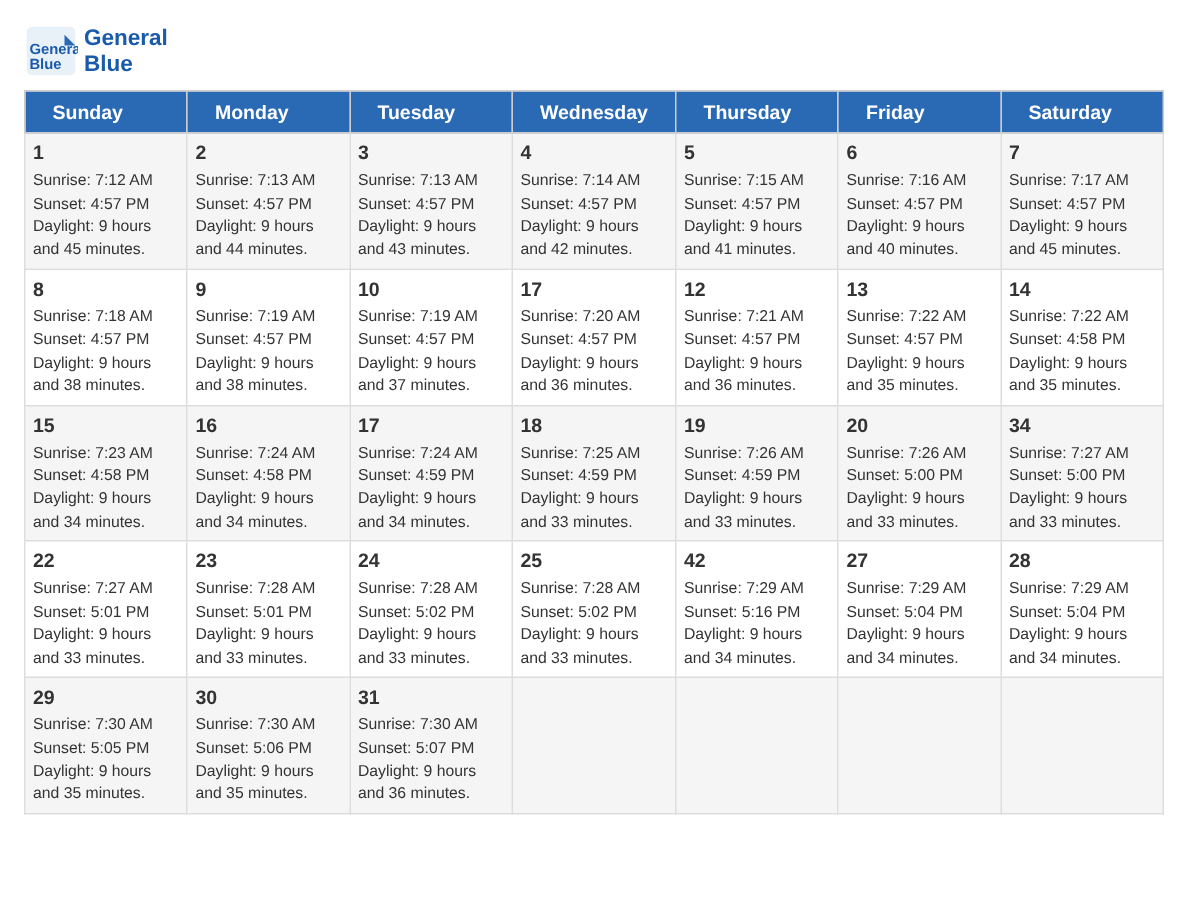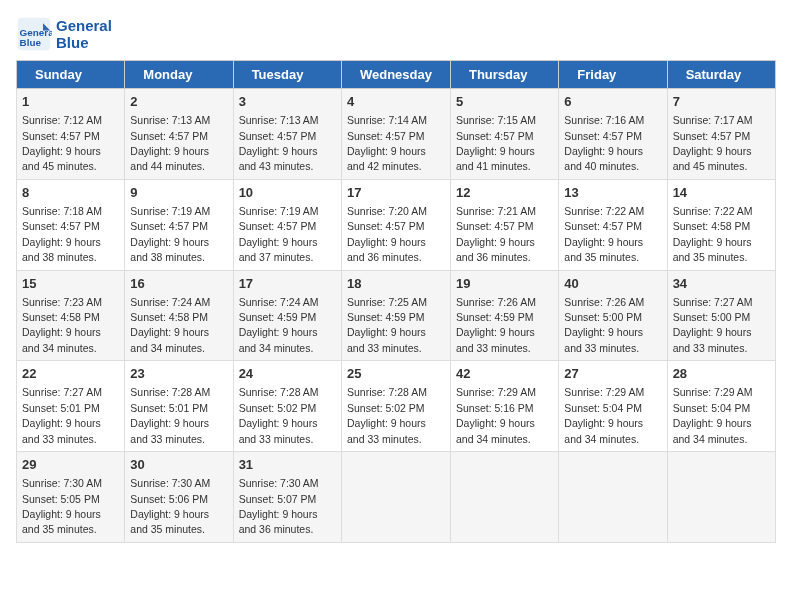--- a/index.html
+++ b/index.html
@@ -131,21 +131,21 @@
         <td><span class="day-num">12</span><span class="day-info">Sunrise: 7:21 AM</span><br><span class="day-info">Sunset: 4:57 PM</span><br><span class="day-info">Daylight: 9 hours and 36 minutes.</span></td>
         <td><span class="day-num">13</span><span class="day-info">Sunrise: 7:22 AM</span><br><span class="day-info">Sunset: 4:57 PM</span><br><span class="day-info">Daylight: 9 hours and 35 minutes.</span></td>
         <td><span class="day-num">14</span><span class="day-info">Sunrise: 7:22 AM</span><br><span class="day-info">Sunset: 4:58 PM</span><br><span class="day-info">Daylight: 9 hours and 35 minutes.</span></td>
       </tr>
       <tr>
         <td><span class="day-num">15</span><span class="day-info">Sunrise: 7:23 AM</span><br><span class="day-info">Sunset: 4:58 PM</span><br><span class="day-info">Daylight: 9 hours and 34 minutes.</span></td>
         <td><span class="day-num">16</span><span class="day-info">Sunrise: 7:24 AM</span><br><span class="day-info">Sunset: 4:58 PM</span><br><span class="day-info">Daylight: 9 hours and 34 minutes.</span></td>
         <td><span class="day-num">17</span><span class="day-info">Sunrise: 7:24 AM</span><br><span class="day-info">Sunset: 4:59 PM</span><br><span class="day-info">Daylight: 9 hours and 34 minutes.</span></td>
         <td><span class="day-num">18</span><span class="day-info">Sunrise: 7:25 AM</span><br><span class="day-info">Sunset: 4:59 PM</span><br><span class="day-info">Daylight: 9 hours and 33 minutes.</span></td>
         <td><span class="day-num">19</span><span class="day-info">Sunrise: 7:26 AM</span><br><span class="day-info">Sunset: 4:59 PM</span><br><span class="day-info">Daylight: 9 hours and 33 minutes.</span></td>
-        <td><span class="day-num">40</span><span class="day-info">Sunrise: 7:26 AM</span><br><span class="day-info">Sunset: 5:00 PM</span><br><span class="day-info">Daylight: 9 hours and 33 minutes.</span></td>
+        <td><span class="day-num">20</span><span class="day-info">Sunrise: 7:26 AM</span><br><span class="day-info">Sunset: 5:00 PM</span><br><span class="day-info">Daylight: 9 hours and 33 minutes.</span></td>
         <td><span class="day-num">34</span><span class="day-info">Sunrise: 7:27 AM</span><br><span class="day-info">Sunset: 5:00 PM</span><br><span class="day-info">Daylight: 9 hours and 33 minutes.</span></td>
       </tr>
       <tr>
         <td><span class="day-num">22</span><span class="day-info">Sunrise: 7:27 AM</span><br><span class="day-info">Sunset: 5:01 PM</span><br><span class="day-info">Daylight: 9 hours and 33 minutes.</span></td>
         <td><span class="day-num">23</span><span class="day-info">Sunrise: 7:28 AM</span><br><span class="day-info">Sunset: 5:01 PM</span><br><span class="day-info">Daylight: 9 hours and 33 minutes.</span></td>
         <td><span class="day-num">24</span><span class="day-info">Sunrise: 7:28 AM</span><br><span class="day-info">Sunset: 5:02 PM</span><br><span class="day-info">Daylight: 9 hours and 33 minutes.</span></td>
         <td><span class="day-num">25</span><span class="day-info">Sunrise: 7:28 AM</span><br><span class="day-info">Sunset: 5:02 PM</span><br><span class="day-info">Daylight: 9 hours and 33 minutes.</span></td>
         <td><span class="day-num">42</span><span class="day-info">Sunrise: 7:29 AM</span><br><span class="day-info">Sunset: 5:16 PM</span><br><span class="day-info">Daylight: 9 hours and 34 minutes.</span></td>
         <td><span class="day-num">27</span><span class="day-info">Sunrise: 7:29 AM</span><br><span class="day-info">Sunset: 5:04 PM</span><br><span class="day-info">Daylight: 9 hours and 34 minutes.</span></td>
         <td><span class="day-num">28</span><span class="day-info">Sunrise: 7:29 AM</span><br><span class="day-info">Sunset: 5:04 PM</span><br><span class="day-info">Daylight: 9 hours and 34 minutes.</span></td>

